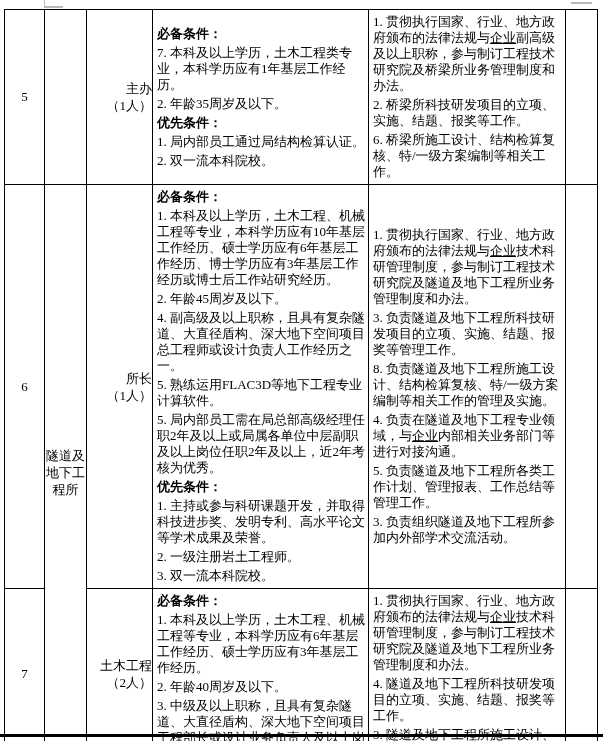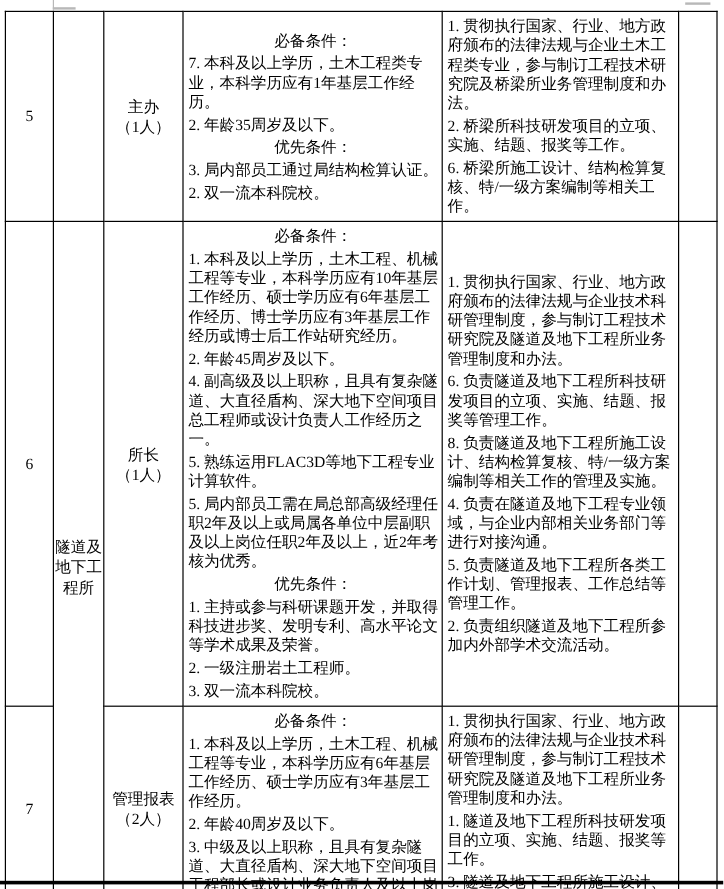--- a/index.html
+++ b/index.html
@@ -11,29 +11,29 @@
     position:absolute;left:4px;top:9px;width:593px;
     border-collapse:collapse;table-layout:fixed;
   }
   table.doc td{
     border:1px solid #000;vertical-align:middle;padding:0;overflow:hidden;
   }
   tr.r5{height:166px;}
   tr.r6{height:386px;}
   tr.r7{height:171px;}
   td.num{text-align:center;font-size:13px;}
-  td.pos{text-align:center;font-size:13px;line-height:17px;padding:0 2px;}
+  td.pos{text-align:right;font-size:13px;line-height:17px;padding:0 2px;}
   td.dept{text-align:center;font-size:13px;line-height:17px;padding:0 1px;}
   td.body{vertical-align:middle;}
   td.bodytop{vertical-align:top;}
   .cellbody{padding:1px 3px 1px 4px;font-size:13px;line-height:16px;text-align:left;}
   .cellbody p{margin:3px 0;}
   .clip{height:168px;overflow:hidden;}
-  .bh{font-weight:normal;text-align:center;}
-  .u{}
+  .bh{font-weight:bold;}
+  .u{text-decoration:underline;}
   td.remark{background:#fff;}
   .artifact{position:absolute;background:#b8b8b8;}
   .bottom-line{position:absolute;left:0;top:734px;width:603px;height:3px;background:#000;}
 </style>
 </head>
 <body>
 
 <div class="screen">
 
   <div class="artifact" style="left:44px;top:0;width:1px;height:8px;"></div>
@@ -57,27 +57,27 @@
       <td class="pos">
         <div>主办</div>
         <div>（1人）</div>
       </td>
       <td class="body">
         <div class="cellbody">
           <p class="bh">必备条件：</p>
           <p>7. 本科及以上学历，土木工程类专业，本科学历应有1年基层工作经历。</p>
           <p>2. 年龄35周岁及以下。</p>
           <p class="bh">优先条件：</p>
-          <p>3. 局内部员工通过局结构检算认证。</p>
+          <p>1. 局内部员工通过局结构检算认证。</p>
           <p>2. 双一流本科院校。</p>
         </div>
       </td>
       <td class="body">
         <div class="cellbody">
-          <p><span>1. 贯彻执行国家、行业、地方政府颁布的法律法规与</span><span class="u">企业</span><span>土木工程类专业，参与制订工程技术研究院及桥梁所业务管理制度和办法。</span></p>
+          <p><span>1. 贯彻执行国家、行业、地方政府颁布的法律法规与</span><span class="u">企业</span><span>副高级及以上职称，参与制订工程技术研究院及桥梁所业务管理制度和办法。</span></p>
           <p><span>2. 桥梁所科技研发项目的立项、实施、结题、报奖等工作。</span></p>
           <p><span>6. 桥梁所施工设计、结构检算复核、特/一级方案编制等相关工作。</span></p>
         </div>
       </td>
       <td class="remark"></td>
     </tr>
 
     <tr class="r6">
       <td class="num">6</td>
       <td class="dept" rowspan="2">隧道及地下工程所</td>
@@ -95,49 +95,49 @@
           <p>5. 局内部员工需在局总部高级经理任职2年及以上或局属各单位中层副职及以上岗位任职2年及以上，近2年考核为优秀。</p>
           <p class="bh">优先条件：</p>
           <p>1. 主持或参与科研课题开发，并取得科技进步奖、发明专利、高水平论文等学术成果及荣誉。</p>
           <p>2. 一级注册岩土工程师。</p>
           <p>3. 双一流本科院校。</p>
         </div>
       </td>
       <td class="body">
         <div class="cellbody">
           <p><span>1. 贯彻执行国家、行业、地方政府颁布的法律法规与</span><span class="u">企业</span><span>技术科研管理制度，参与制订工程技术研究院及隧道及地下工程所业务管理制度和办法。</span></p>
-          <p><span>6. 负责隧道及地下工程所科技研发项目的立项、实施、结题、报奖等管理工作。</span></p>
+          <p><span>3. 负责隧道及地下工程所科技研发项目的立项、实施、结题、报奖等管理工作。</span></p>
           <p><span>8. 负责隧道及地下工程所施工设计、结构检算复核、特/一级方案编制等相关工作的管理及实施。</span></p>
           <p><span>4. 负责在隧道及地下工程专业领域，与</span><span class="u">企业</span><span>内部相关业务部门等进行对接沟通。</span></p>
           <p><span>5. 负责隧道及地下工程所各类工作计划、管理报表、工作总结等管理工作。</span></p>
-          <p><span>2. 负责组织隧道及地下工程所参加内外部学术交流活动。</span></p>
+          <p><span>3. 负责组织隧道及地下工程所参加内外部学术交流活动。</span></p>
         </div>
       </td>
       <td class="remark"></td>
     </tr>
 
     <tr class="r7">
       <td class="num">7</td>
       <td class="pos">
-        <div>管理报表</div>
+        <div>土木工程</div>
         <div>（2人）</div>
       </td>
       <td class="bodytop">
         <div class="cellbody clip">
           <p class="bh">必备条件：</p>
           <p>1. 本科及以上学历，土木工程、机械工程等专业，本科学历应有6年基层工作经历、硕士学历应有3年基层工作经历。</p>
           <p>2. 年龄40周岁及以下。</p>
           <p>3. 中级及以上职称，且具有复杂隧道、大直径盾构、深大地下空间项目工程部长或设计业务负责人及以上岗位工作经历之一。</p>
 
         </div>
       </td>
       <td class="bodytop">
         <div class="cellbody clip">
           <p><span>1. 贯彻执行国家、行业、地方政府颁布的法律法规与</span><span class="u">企业</span><span>技术科研管理制度，参与制订工程技术研究院及隧道及地下工程所业务管理制度和办法。</span></p>
-          <p><span>1. 隧道及地下工程所科技研发项目的立项、实施、结题、报奖等工作。</span></p>
+          <p><span>4. 隧道及地下工程所科技研发项目的立项、实施、结题、报奖等工作。</span></p>
           <p><span>3. 隧道及地下工程所施工设计、结构检算复核、特/一级方案编制等相关工作。</span></p>
         </div>
       </td>
       <td class="remark"></td>
     </tr>
   </tbody>
     </table>
 
   <div class="bottom-line"></div>
 </div>

